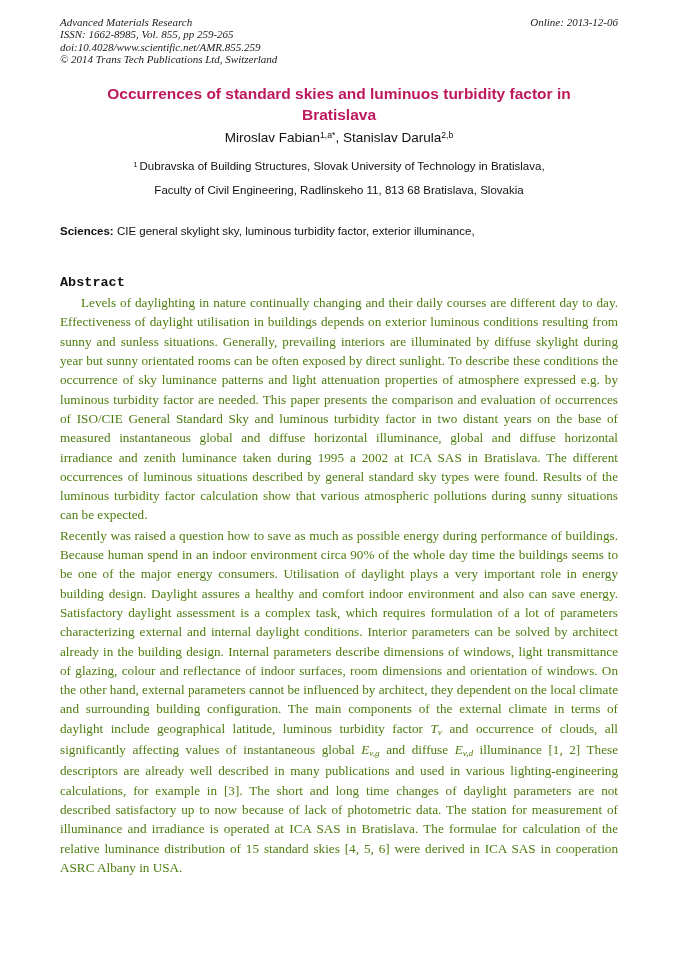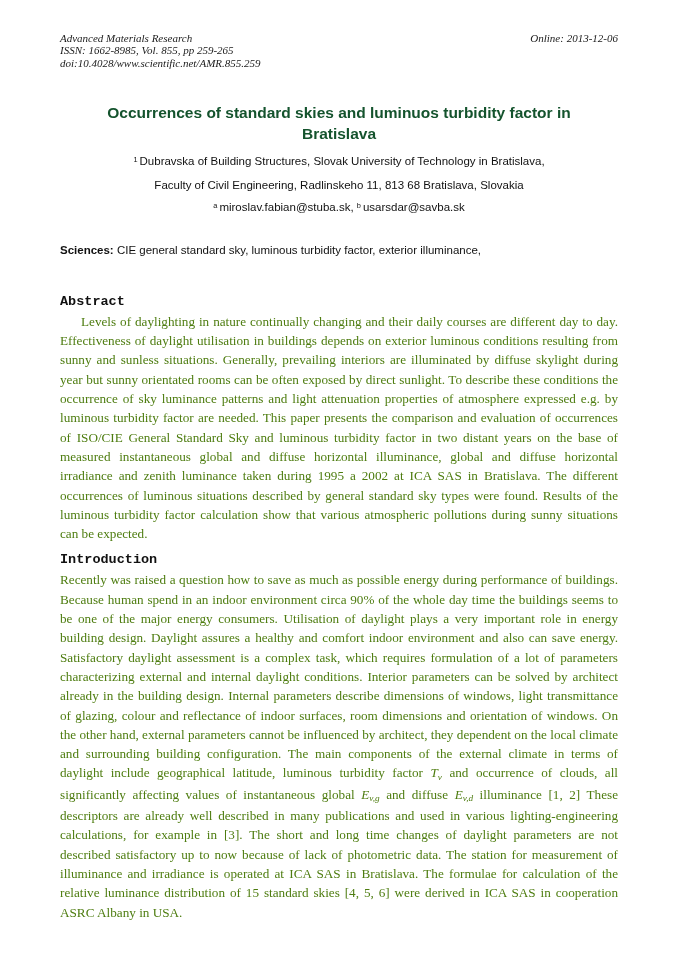--- a/index.html
+++ b/index.html
@@ -8,47 +8,47 @@
     height: 959px;
     background: #ffffff;
     color: #141414;
     font-family: "Liberation Serif", serif;
     overflow: hidden;
   }
   .page {
     box-sizing: border-box;
     width: 678px;
     height: 959px;
-    padding: 32px 60px 0 60px;
+    padding: 16px 60px 0 60px;
   }
 
   
   .jheader {
     display: flex;
     justify-content: space-between;
     align-items: flex-start;
     font-family: "Liberation Serif", serif;
     font-style: italic;
     font-size: 11px;
     line-height: 12.3px;
     color: #1a1a1a;
   }
   .jheader .left div { white-space: nowrap; }
   .jheader .right { white-space: nowrap; }
 
   
   .title {
-    margin: 33px auto 0 auto;
+    margin: 18px auto 0 auto;
     max-width: 512px;
     text-align: center;
     font-family: "Liberation Sans", sans-serif;
     font-weight: bold;
     font-size: 15.5px;
     line-height: 21px;
-    color: #14532d;
+    color: #be185d;
   }
   .authors {
     margin-top: 3px;
     text-align: center;
     font-family: "Liberation Sans", sans-serif;
     font-size: 13.5px;
     line-height: 20px;
     color: #111;
   }
   .affiliations {
@@ -108,36 +108,36 @@
 </head>
 <body>
 
 <div class="page">
 
   <div class="jheader">
     <div class="left">
       <div>Advanced Materials Research</div>
       <div>ISSN: 1662-8985, Vol. 855, pp 259-265</div>
       <div>doi:10.4028/www.scientific.net/AMR.855.259</div>
+      <div>© 2014 Trans Tech Publications Ltd, Switzerland</div>
     </div>
     <div class="right">Online: 2013-12-06</div>
   </div>
 
   <div class="title">Occurrences of standard skies and luminuos turbidity factor in Bratislava</div>
 
+  <div class="authors"><span>Miroslav Fabian</span><span class="seg-sup">1,a*</span><span>, Stanislav Darula</span><span class="seg-sup">2,b</span></div>
 
   <div class="affiliations">
     <div><span class="seg-sup">1 </span><span>Dubravska of Building Structures, Slovak University of Technology in Bratislava,</span></div>
     <div><span>Faculty of Civil Engineering, Radlinskeho 11, 813 68 Bratislava, Slovakia</span></div>
-    <div><span class="seg-sup">a </span><span>miroslav.fabian@stuba.sk, </span><span class="seg-sup">b </span><span>usarsdar@savba.sk</span></div>
   </div>
 
   <div class="keywords">
-    <span class="kw-label">Sciences:</span><span> CIE general standard sky, luminous turbidity factor, exterior illuminance,</span>
+    <span class="kw-label">Sciences:</span><span> CIE general skylight sky, luminous turbidity factor, exterior illuminance,</span>
   </div>
 
   <div class="section-heading abstract-heading">Abstract</div>
   <div class="body-para indent-first">Levels of daylighting in nature continually changing and their daily courses are different day to day. Effectiveness of daylight utilisation in buildings depends on exterior luminous conditions resulting from sunny and sunless situations. Generally, prevailing interiors are illuminated by diffuse skylight during year but sunny orientated rooms can be often exposed by direct sunlight. To describe these conditions the occurrence of sky luminance patterns and light attenuation properties of atmosphere expressed e.g. by luminous turbidity factor are needed. This paper presents the comparison and evaluation of occurrences of ISO/CIE General Standard Sky and luminous turbidity factor in two distant years on the base of measured instantaneous global and diffuse horizontal illuminance, global and diffuse horizontal irradiance and zenith luminance taken during 1995 a 2002 at ICA SAS in Bratislava. The different occurrences of luminous situations described by general standard sky types were found. Results of the luminous turbidity factor calculation show that various atmospheric pollutions during sunny situations can be expected.</div>
 
-  <div class="section-heading intro-heading">Introduction</div>
   <div class="body-para"><span>Recently was raised a question how to save as much as possible energy during performance of buildings. Because human spend in an indoor environment circa 90% of the whole day time the buildings seems to be one of the major energy consumers. Utilisation of daylight plays a very important role in energy building design. Daylight assures a healthy and comfort indoor environment and also can save energy. Satisfactory daylight assessment is a complex task, which requires formulation of a lot of parameters characterizing external and internal daylight conditions. Interior parameters can be solved by architect already in the building design. Internal parameters describe dimensions of windows, light transmittance of glazing, colour and reflectance of indoor surfaces, room dimensions and orientation of windows. On the other hand, external parameters cannot be influenced by architect, they dependent on the local climate and surrounding building configuration. The main components of the external climate in terms of daylight include geographical latitude, luminous turbidity factor </span><span class="seg-math">T</span><span class="seg-mathsub">v</span><span> and occurrence of clouds, all significantly affecting values of instantaneous global </span><span class="seg-math">E</span><span class="seg-mathsub">v,g</span><span> and diffuse </span><span class="seg-math">E</span><span class="seg-mathsub">v,d</span><span> illuminance [1, 2] These descriptors are already well described in many publications and used in various lighting-engineering calculations, for example in [3]. The short and long time changes of daylight parameters are not described satisfactory up to now because of lack of photometric data. The station for measurement of illuminance and irradiance is operated at ICA SAS in Bratislava. The formulae for calculation of the relative luminance distribution of 15 standard skies [4, 5, 6] were derived in ICA SAS in cooperation ASRC Albany in USA.</span></div>
 
 </div>
 
 </body></html>

